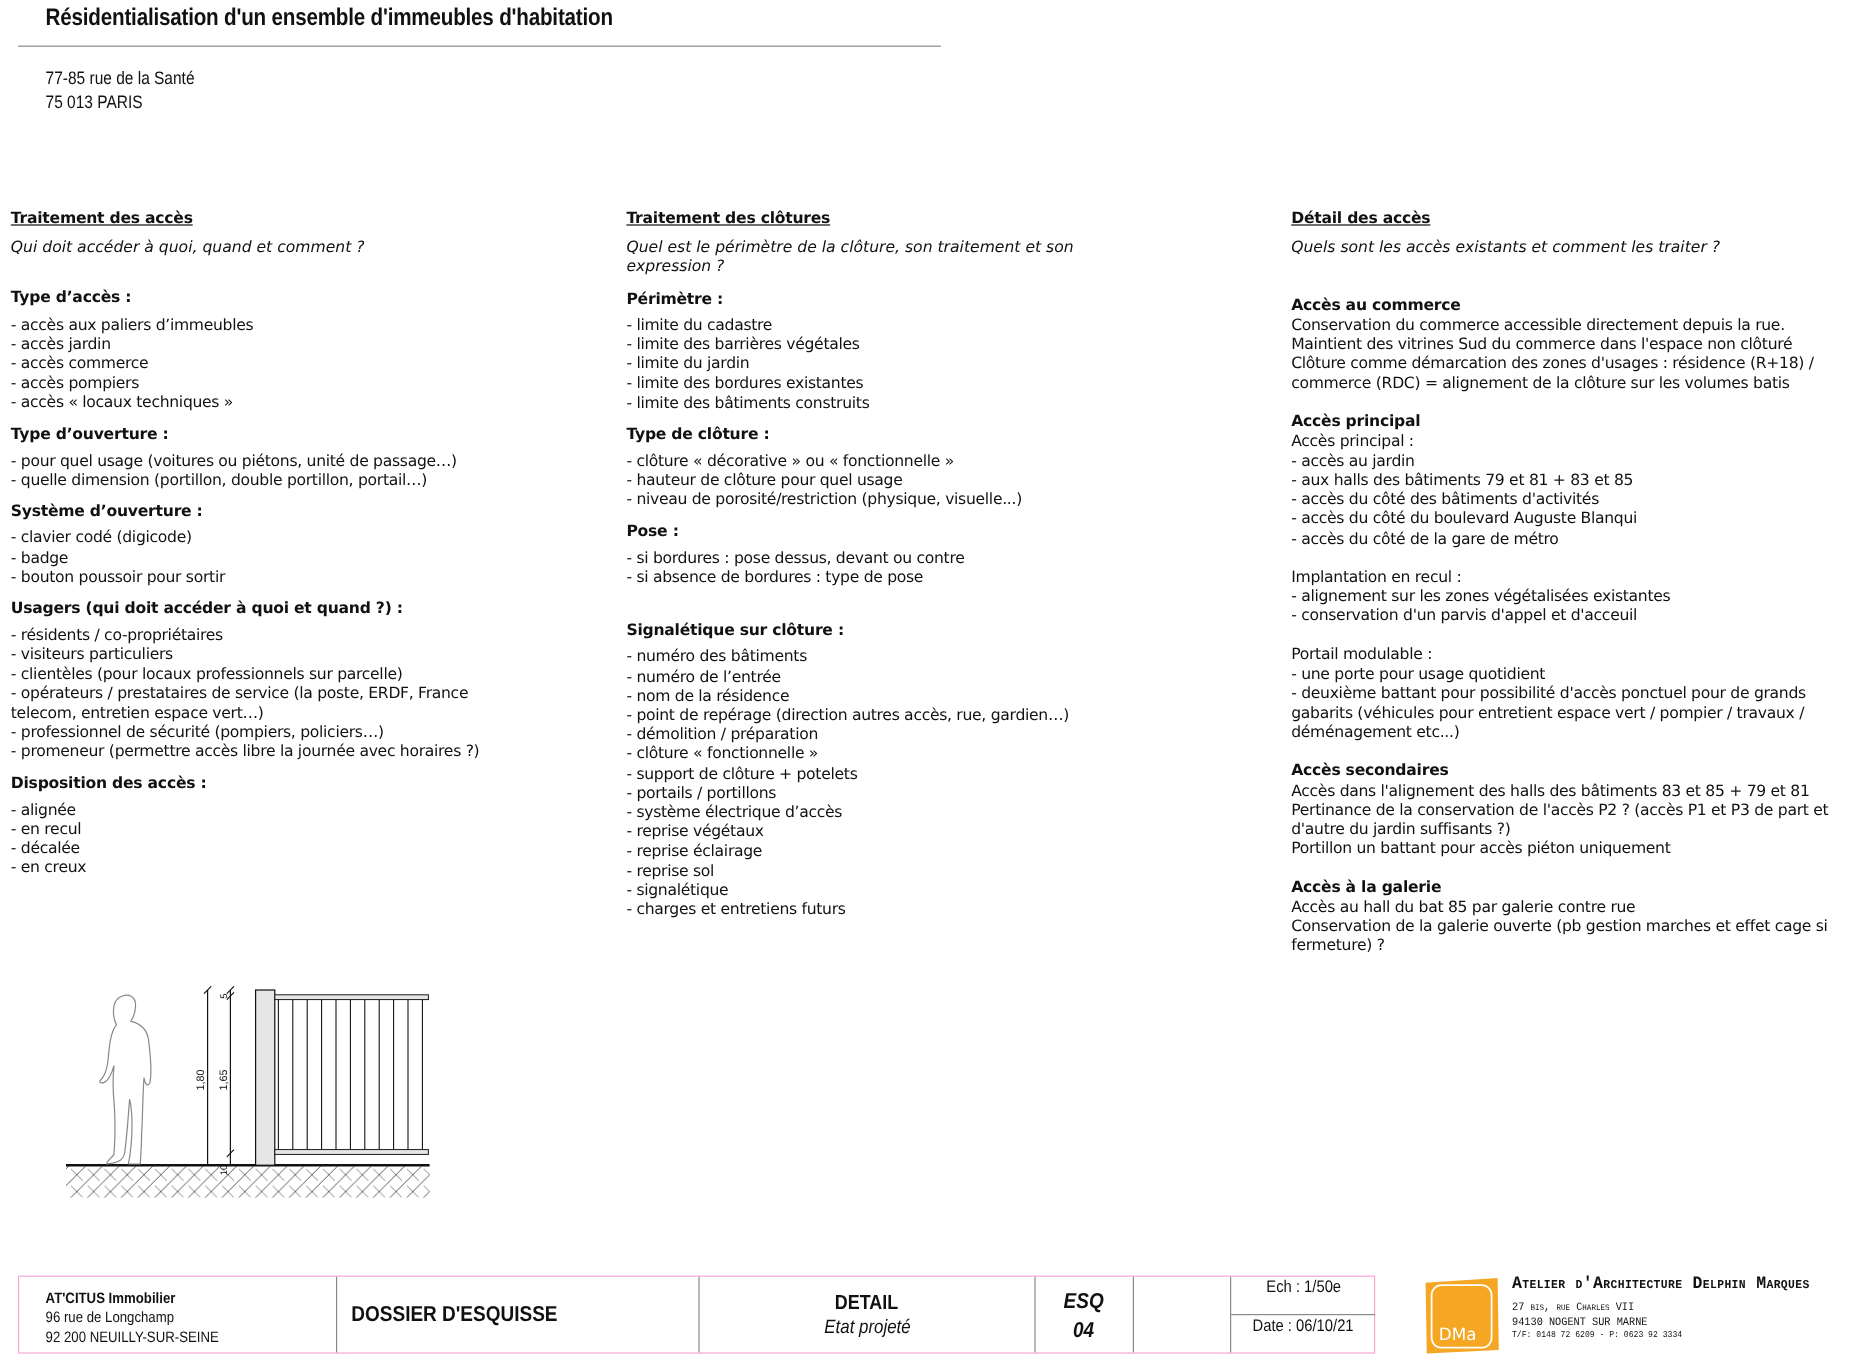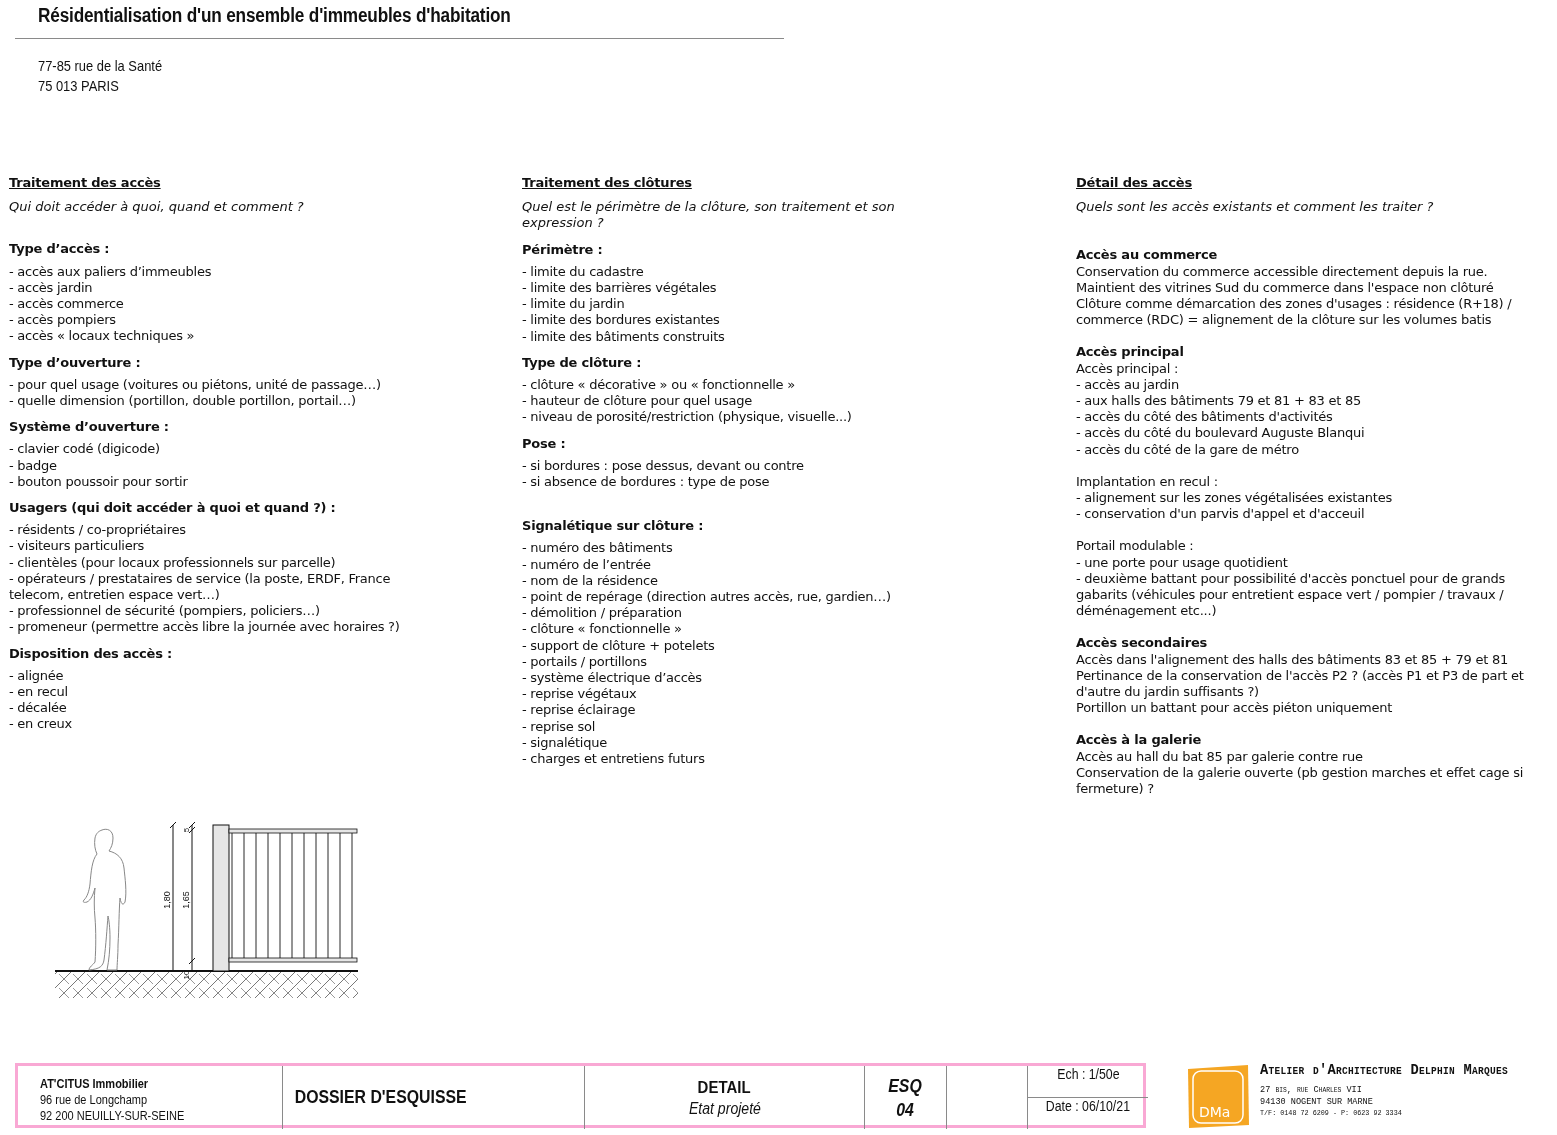--- a/index.html
+++ b/index.html
@@ -20,21 +20,21 @@
     .sec-title.first { margin-top: 26px !important; }
     .sec-title.gap { margin-top: 28px !important; }
     .item { white-space: pre-wrap; letter-spacing: -0.25px; }
     .p-title { font-weight: bold; margin-top: 16px !important; letter-spacing: -0.2px; }
     .p-title.first { margin-top: 32px !important; }
     .p-line { letter-spacing: -0.25px; }
     .p-gap { height: 16px; }
 
     .drawing { position: absolute; left: 55px; top: 820px; width: 305px; height: 180px; }
 
-    .footer { position: absolute; left: 15px; top: 1063px; width: 1131px; height: 65px; border: 3px solid #f9a8d4; box-sizing: border-box; font-family: "Liberation Sans", sans-serif; }
+    .footer { position: absolute; left: 15px; top: 1063px; width: 1131px; height: 65px; border: 1px solid #f9a8d4; box-sizing: border-box; font-family: "Liberation Sans", sans-serif; }
     .fcell { position: absolute; top: 0; height: 63px; border-right: 1px solid #8a8a8a; box-sizing: border-box; }
     .fc-client { left: 0; width: 265px; padding: 10px 0 0 22px; font-size: 12.5px; line-height: 16px; }
     .fc-client .cname { font-weight: bold; }
     .fc-dossier { left: 265px; width: 302px; display: flex; align-items: center; justify-content: flex-start; font-weight: bold; font-size: 18px; }
     .fc-detail { left: 567px; width: 280px; display: flex; flex-direction: column; align-items: center; justify-content: center; font-size: 17px; line-height: 21px; }
     .fc-detail .dtitle { font-weight: bold; }
     .fc-detail .dsub { font-style: italic; font-size: 16px; }
     .fc-esq { left: 847px; width: 82px; display: flex; flex-direction: column; align-items: center; justify-content: center; font-weight: bold; font-size: 18px; line-height: 24px; font-style: italic; }
     .fc-blank { left: 929px; width: 81px; }
     .fc-ech { left: 1010px; width: 120px; border-right: none; }

